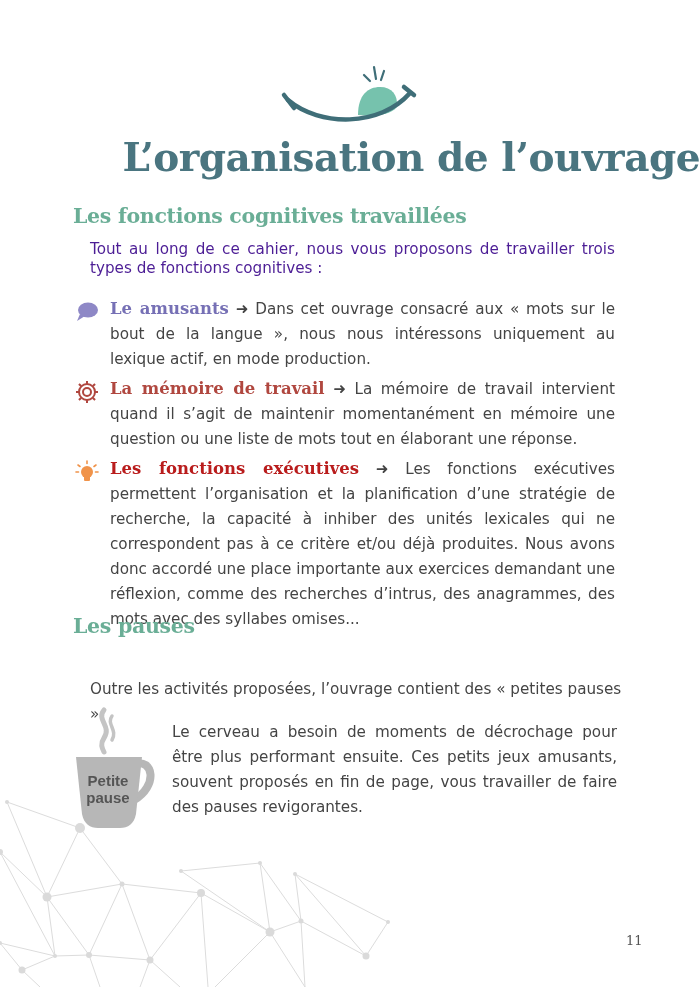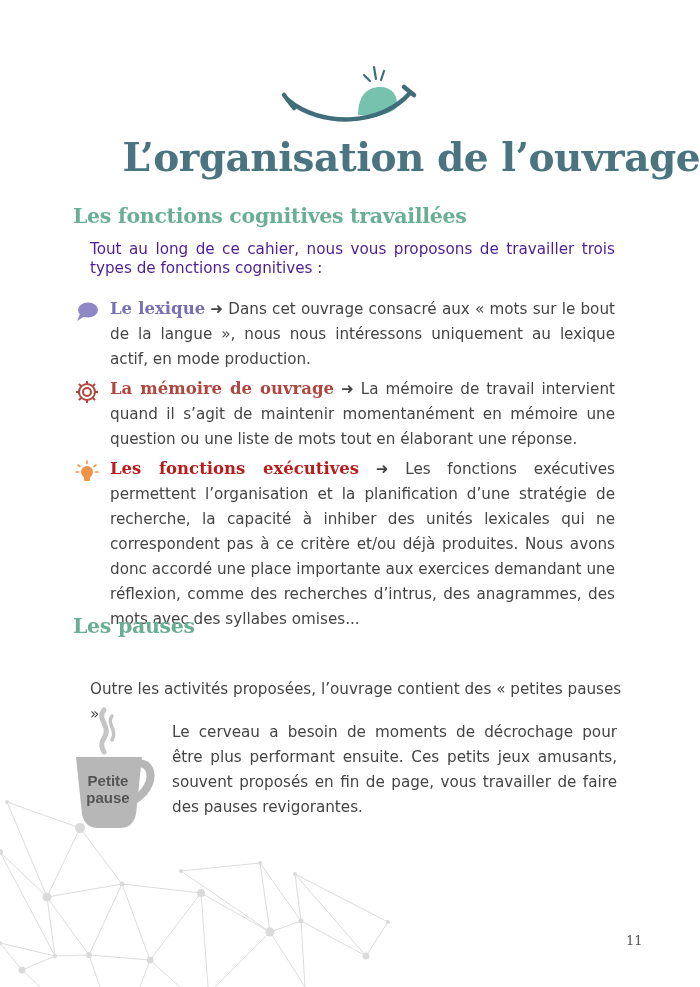--- a/index.html
+++ b/index.html
@@ -140,21 +140,21 @@
 <h2 class="section-title sec1">Les fonctions cognitives travaillées</h2>
 
 <p class="para intro">Tout au long de ce cahier, nous vous proposons de travailler trois types de fonctions cognitives :</p>
 
 <div class="item it1">
   <svg class="icon" viewBox="0 0 24 24">
     <ellipse cx="13" cy="10" rx="10" ry="7.5" fill="#8e88c6"></ellipse>
     <path d="M5 14 L 2 21 L 10 16 Z" fill="#8e88c6"></path>
   </svg>
   <p class="text">
-    <span class="label lab-purple">Le lexique</span>
+    <span class="label lab-purple">Le amusants</span>
     <span class="arrow">➜</span><span> Dans cet ouvrage consacré aux « mots sur le bout de la langue », nous nous intéressons uniquement au lexique actif, en mode production.</span>
   </p>
 </div>
 
 <div class="item it2">
   <svg class="icon" viewBox="0 0 24 24">
     <g fill="none" stroke="#b0473f" stroke-width="2">
       <circle cx="12" cy="12" r="8"></circle>
       <circle cx="12" cy="12" r="4"></circle>
     </g>
@@ -163,21 +163,21 @@
         <rect x="11" y="20" width="2" height="3"></rect>
       <rect x="1" y="11" width="3" height="2"></rect>
         <rect x="20" y="11" width="3" height="2"></rect>
       <rect x="4" y="3.5" width="2" height="3" transform="rotate(-45 5 5)"></rect>
       <rect x="18" y="17.5" width="2" height="3" transform="rotate(-45 19 19)"></rect>
       <rect x="18" y="3.5" width="2" height="3" transform="rotate(45 19 5)"></rect>
       <rect x="4" y="17.5" width="2" height="3" transform="rotate(45 5 19)"></rect>
     </g>
   </svg>
   <p class="text">
-    <span class="label lab-red">La mémoire de ouvrage</span>
+    <span class="label lab-red">La mémoire de travail</span>
     <span class="arrow">➜</span><span> La mémoire de travail intervient quand il s’agit de maintenir momentanément en mémoire une question ou une liste de mots tout en élaborant une réponse.</span>
   </p>
 </div>
 
 <div class="item it3">
   <svg class="icon" viewBox="0 0 24 24">
     <circle cx="12" cy="12" r="6" fill="#f0934a"></circle>
     <rect x="9" y="16" width="6" height="5" rx="1" fill="#f0934a"></rect>
     <g stroke="#f0934a" stroke-width="1.6" stroke-linecap="round">
       <line x1="12" y1="1" x2="12" y2="3.5"></line>

